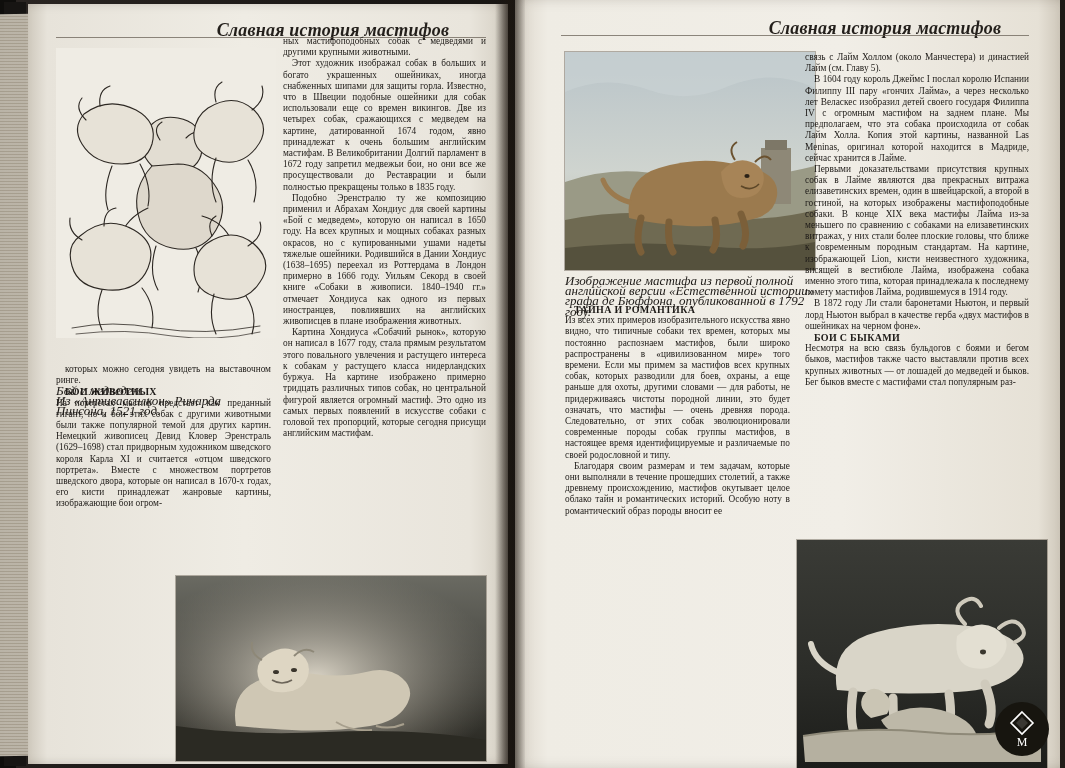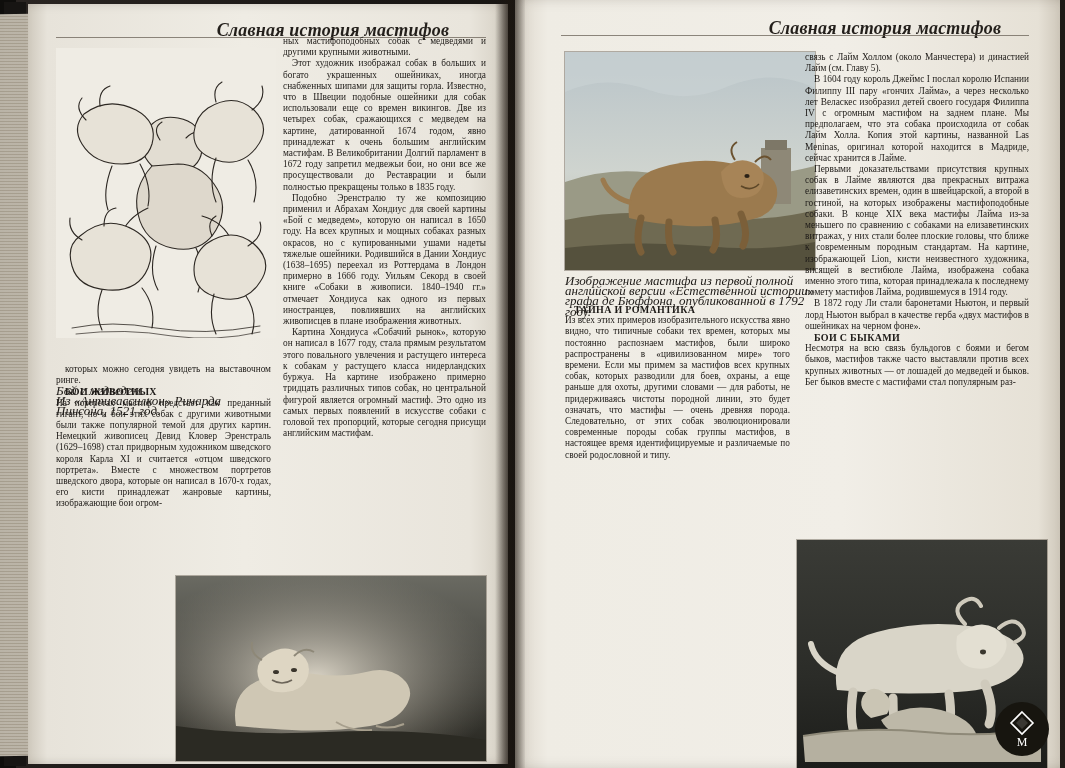--- a/index.html
+++ b/index.html
@@ -185,20 +185,21 @@
             <path d="M64 150 q-20 -6 -26 -22" stroke="#9b7a4e" fill="none" stroke-width="5" stroke-linecap="round"></path>
           </g>
         </svg>
       </div>
 
       <div class="pg cap" style="left:50px;top:276px;width:250px;">Изображение мастифа из первой полной английской версии «Естественной истории» графа де Бюффона, опубликованной в 1792 году.</div>
 
       <div class="pg col" style="left:50px;top:304px;width:225px;">
         <p class="sect">ТАЙНА И РОМАНТИКА</p>
         <p style="text-indent:0">Из всех этих примеров изобразительного искусства явно видно, что типичные собаки тех времен, которых мы постоянно распознаем мастифов, были широко распространены в «цивилизованном мире» того времени. Если мы примем за мастифов всех крупных собак, которых разводили для боев, охраны, а еще раньше для охоты, другими словами — для работы, не придерживаясь чистоты породной линии, это будет означать, что мастифы — очень древняя порода. Следовательно, от этих собак эволюционировали современные породы собак группы мастифов, в настоящее время идентифицируемые и различаемые по своей родословной и типу.</p>
+        <p>Благодаря своим размерам и тем задачам, которые они выполняли в течение прошедших столетий, а также древнему происхождению, мастифов окутывает целое облако тайн и романтических историй. Особую ноту в романтический образ породы вносит ее</p>
       </div>
 
 
       <div class="pg col" style="left:290px;top:52px;width:224px;">
         <p style="text-indent:0">связь с Лайм Холлом (около Манчестера) и династией Лайм (см. Главу 5).</p>
         <p>В 1604 году король Джеймс I послал королю Испании Филиппу III пару «гончих Лайма», а через несколько лет Веласкес изобразил детей своего государя Филиппа IV с огромным мастифом на заднем плане. Мы предполагаем, что эта собака происходила от собак Лайм Холла. Копия этой картины, названной Las Meninas, оригинал которой находится в Мадриде, сейчас хранится в Лайме.</p>
         <p>Первыми доказательствами присутствия крупных собак в Лайме являются два прекрасных витража елизаветинских времен, один в швейцарской, а второй в гостиной, на которых изображены мастифоподобные собаки. В конце XIX века мастифы Лайма из-за меньшего по сравнению с собаками на елизаветинских витражах, у них стали более плоские головы, что ближе к современным породным стандартам. На картине, изображающей Lion, кисти неизвестного художника, висящей в вестибюле Лайма, изображена собака именно этого типа, которая принадлежала к последнему помету мастифов Лайма, родившемуся в 1914 году.</p>
         <p>В 1872 году Ли стали баронетами Ньютон, и первый лорд Ньютон выбрал в качестве герба «двух мастифов в ошейниках на черном фоне».</p>
         <p class="sect">БОИ С БЫКАМИ</p>
         <p style="text-indent:0">Несмотря на всю связь бульдогов с боями и бегом быков, мастифов также часто выставляли против всех крупных животных — от лошадей до медведей и быков. Бег быков вместе с мастифами стал популярным раз-</p>

